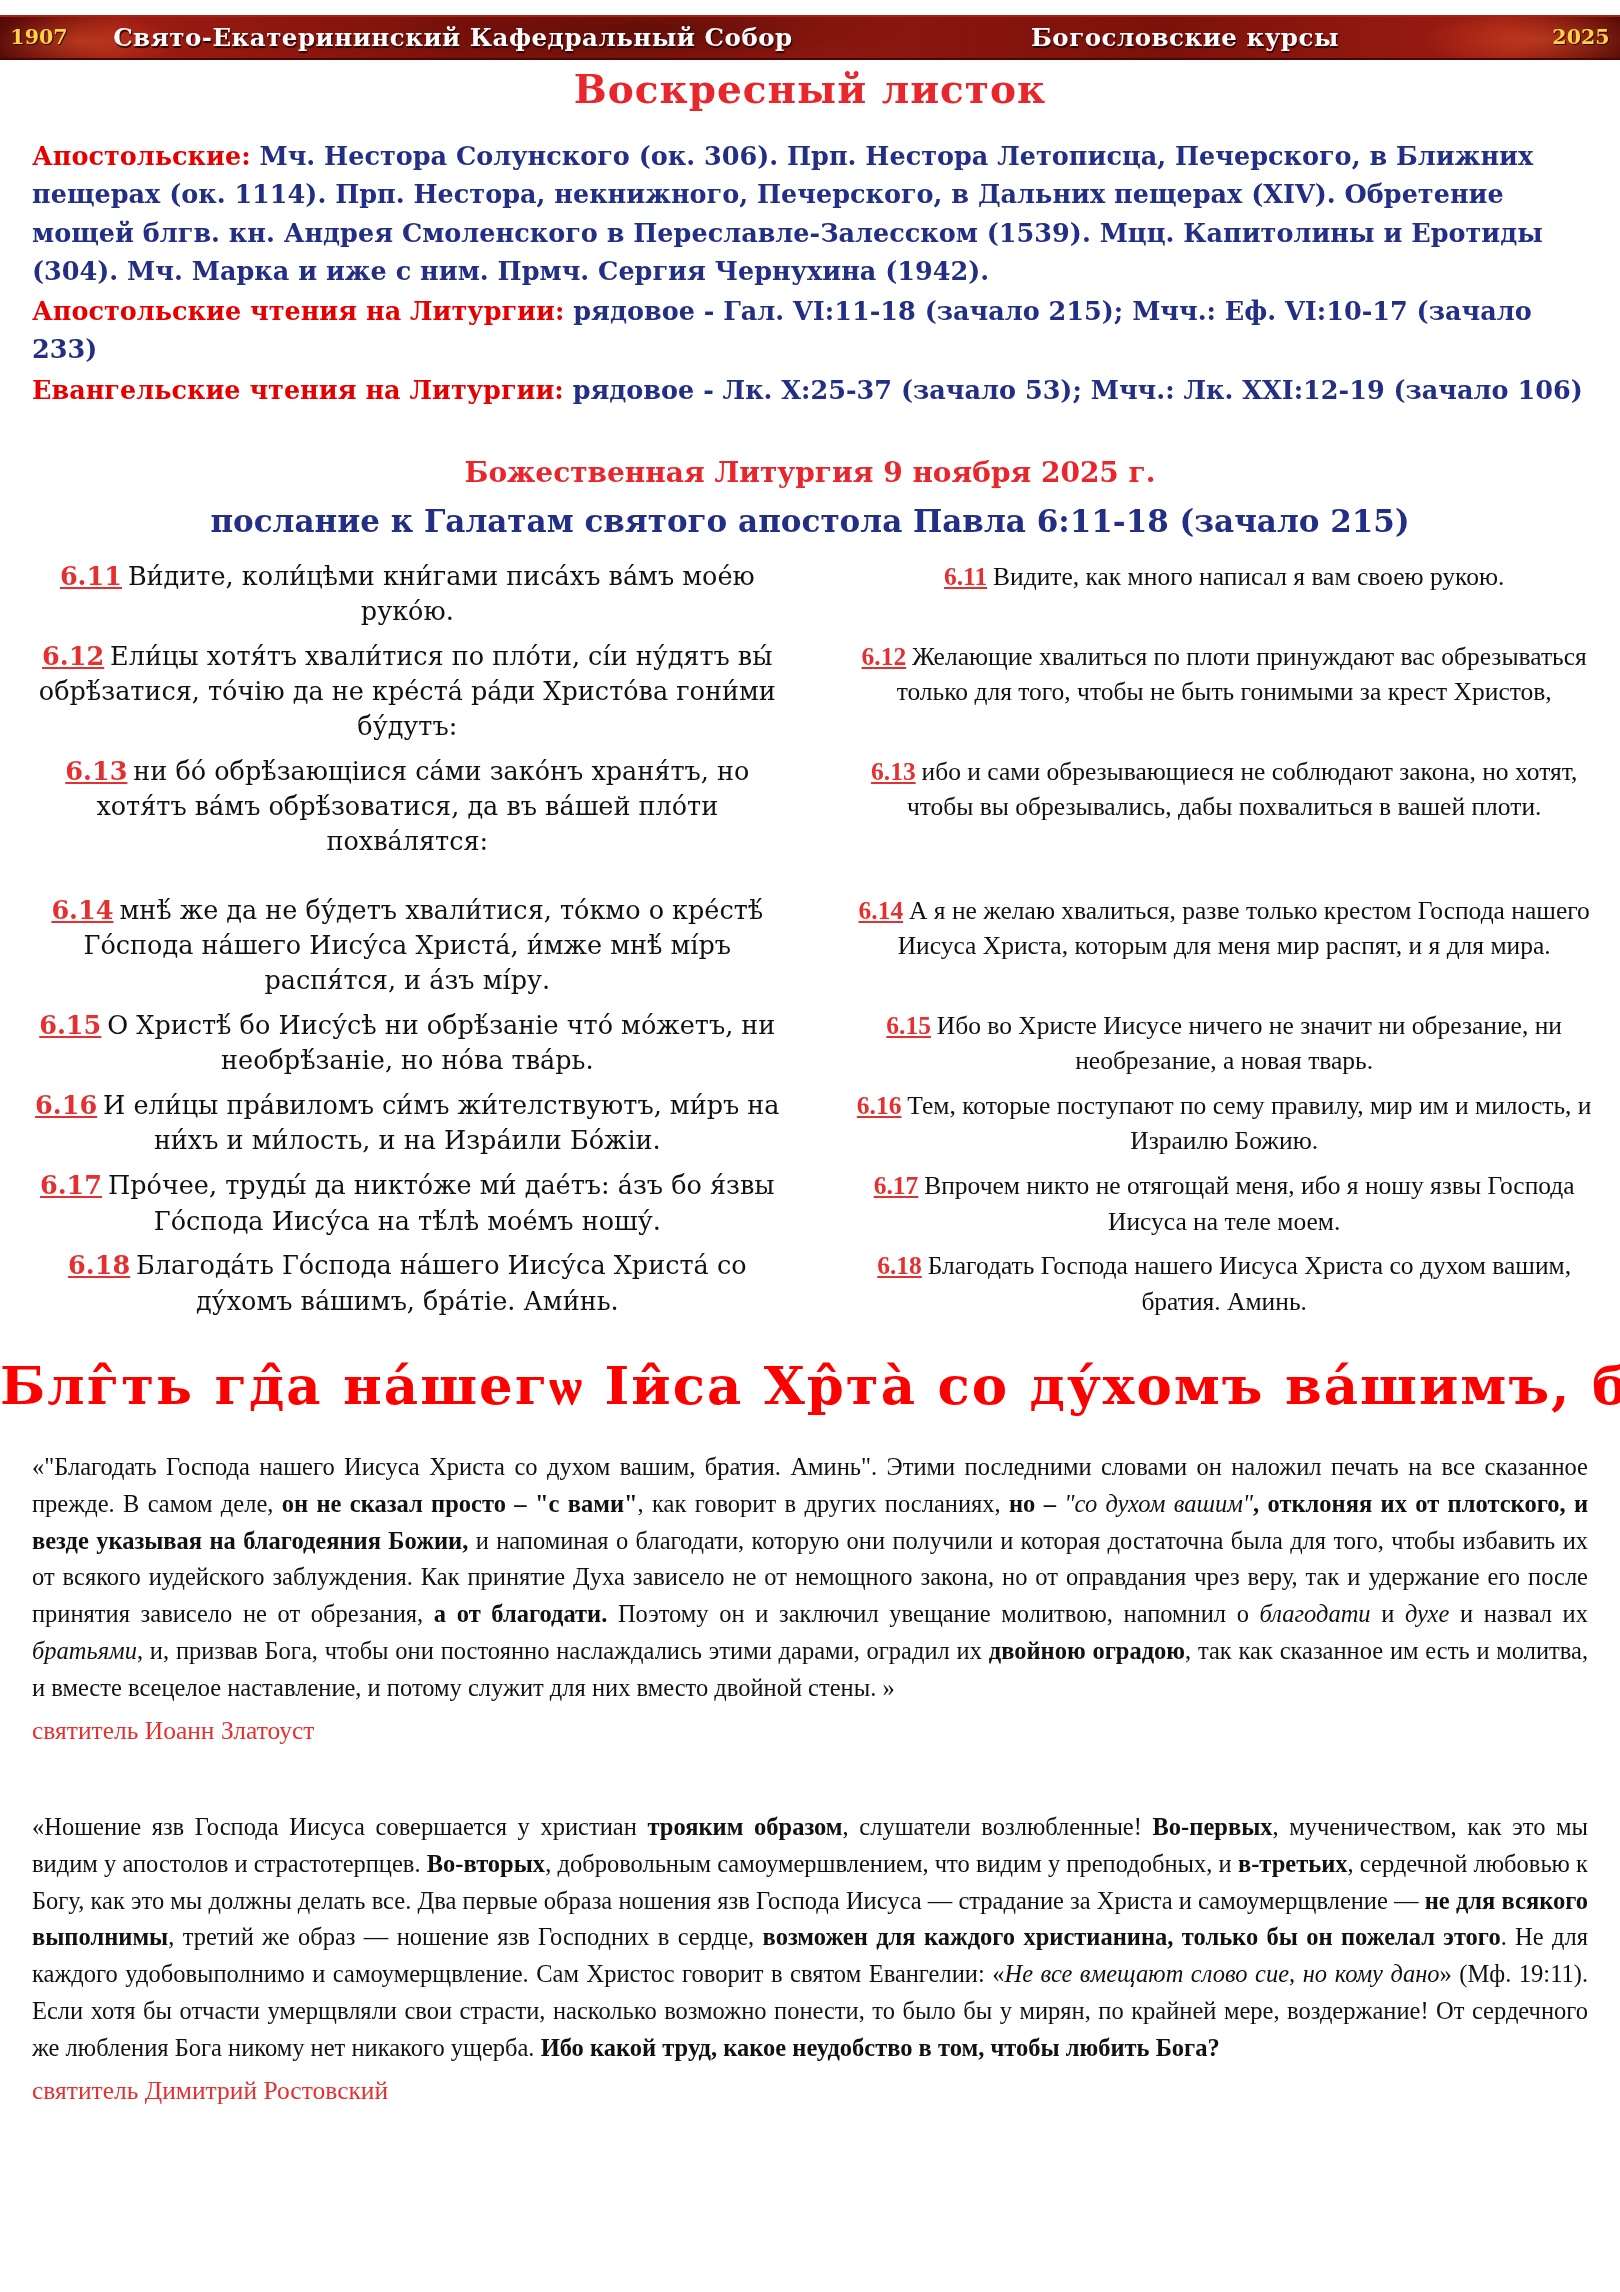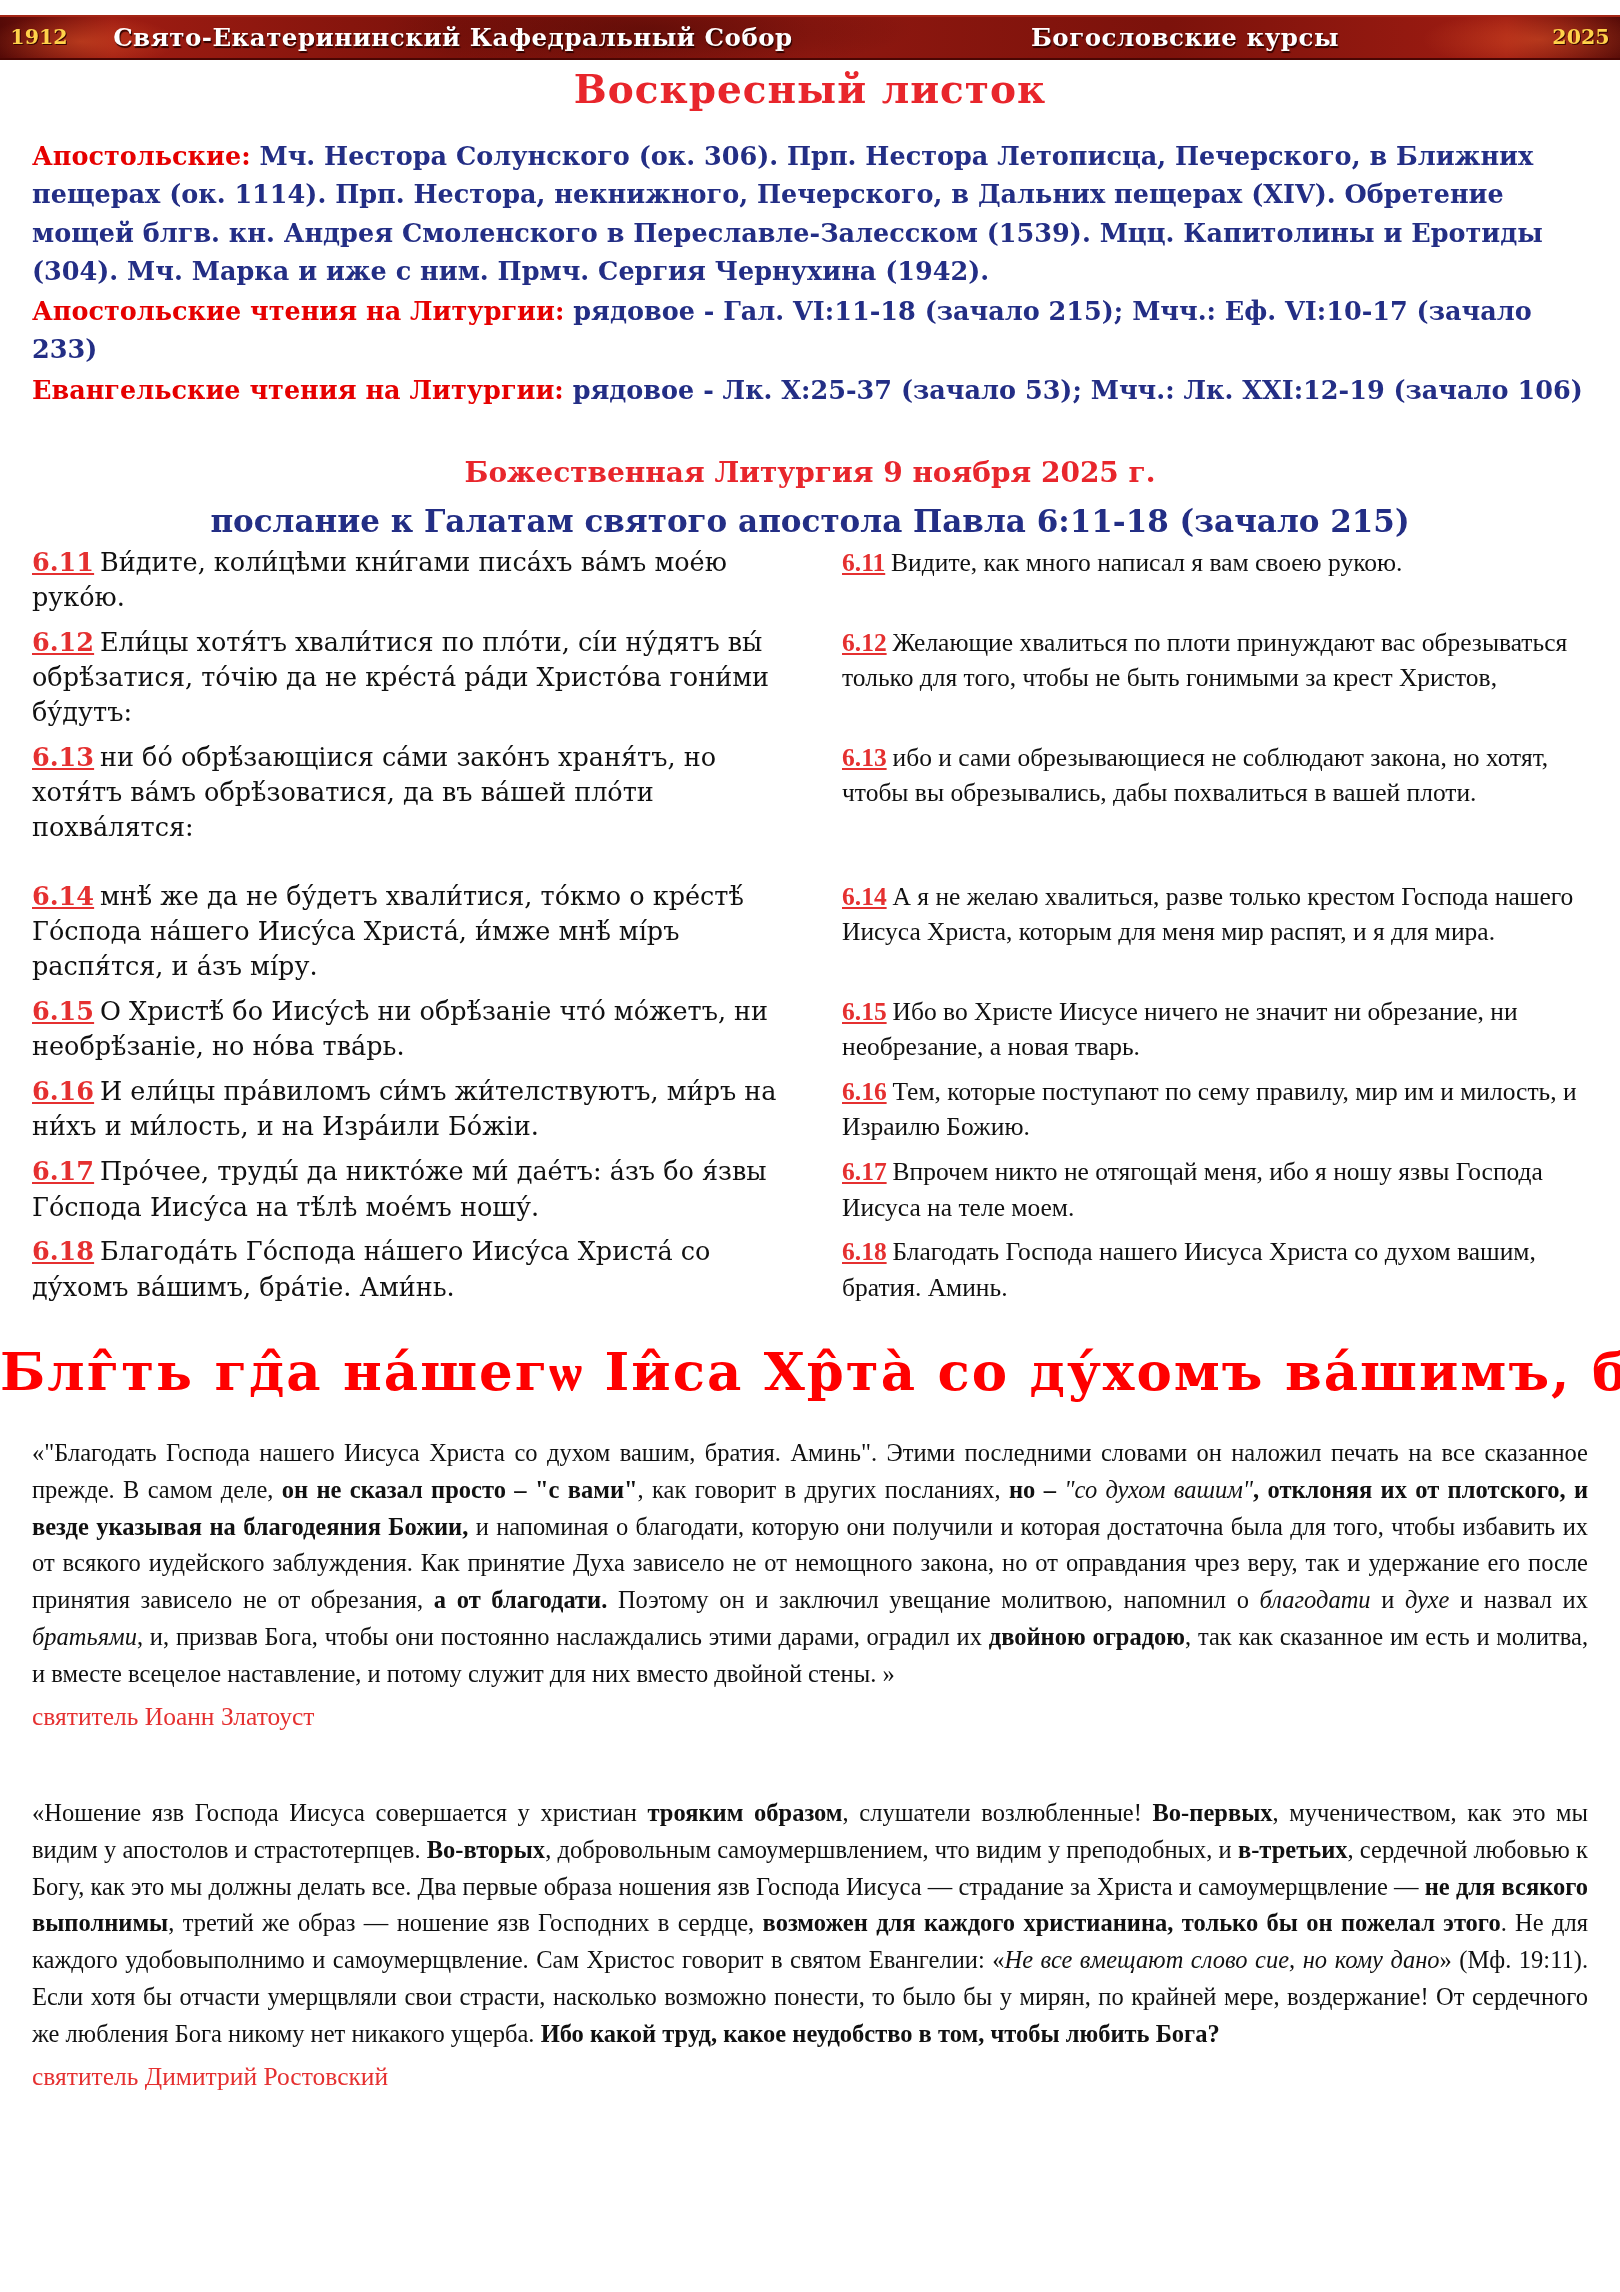--- a/index.html
+++ b/index.html
@@ -84,21 +84,21 @@
     font-family:"DejaVu Serif",serif;
     font-size:28px;font-weight:bold;color:var(--heading-red);
   }
   .liturgy-sub{
     margin-top:13.7px;
     font-family:"DejaVu Serif",serif;
     font-size:31px;font-weight:bold;color:var(--blue);text-align:center;
   }
 
   
-  .verses{width:100%;border-collapse:collapse;margin-top:6px;padding:0;}
+  .verses{width:100%;border-collapse:collapse;margin-top:20px;padding:0;text-align:center;}
   .verses td{
     width:50%;vertical-align:top;
     font-size:25.5px;line-height:1.38;
     padding:0 13.7px 9.8px 32px;
     font-family:"Liberation Serif","DejaVu Serif",serif;
   }
   .verses td:first-child{font-family:"DejaVu Serif",serif;padding-right:27.4px;}
   .verses tr:nth-child(3) td{padding-bottom:33px;}
   .vnum{
     color:#e53030;font-weight:bold;
@@ -126,21 +126,21 @@
     padding:0 32px;margin-top:9.8px;
     font-size:25.5px;color:#e53030;
   }
 </style>
 </head>
 <body>
 
 <div class="sheet">
 
   <div class="banner">
-    <div class="year">1912</div>
+    <div class="year">1907</div>
     <div class="btitle">Свято-Екатерининский Кафедральный Собор</div>
     <div class="bright">Богословские курсы</div>
     <div class="year">2025</div>
   </div>
 
   <div class="page-title center">Воскресный листок</div>
 
   <div class="info">
     <div class="info-line">
       <span class="lbl-red">Апостольские:</span>

